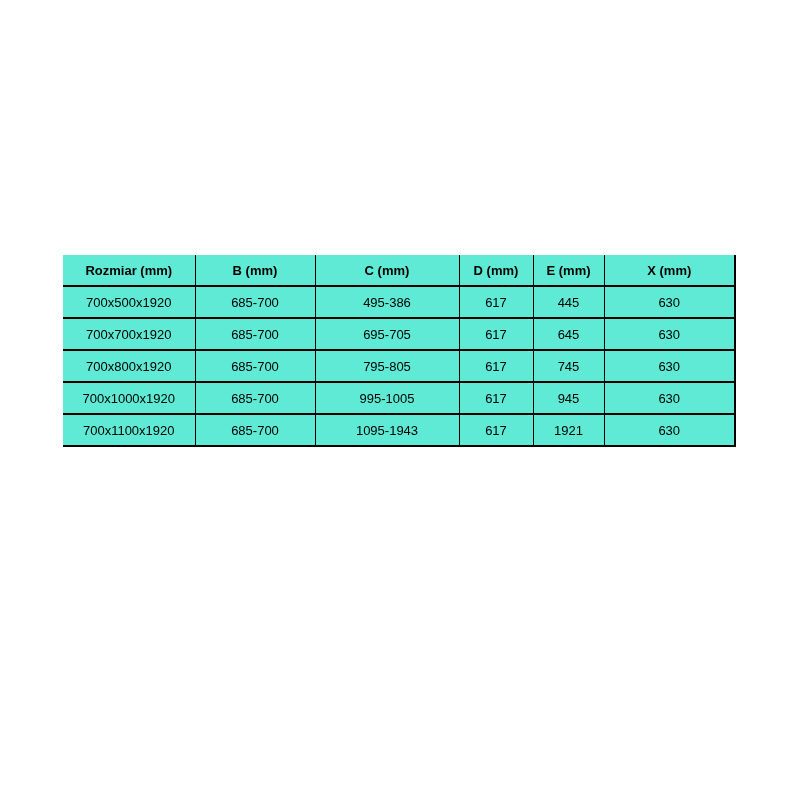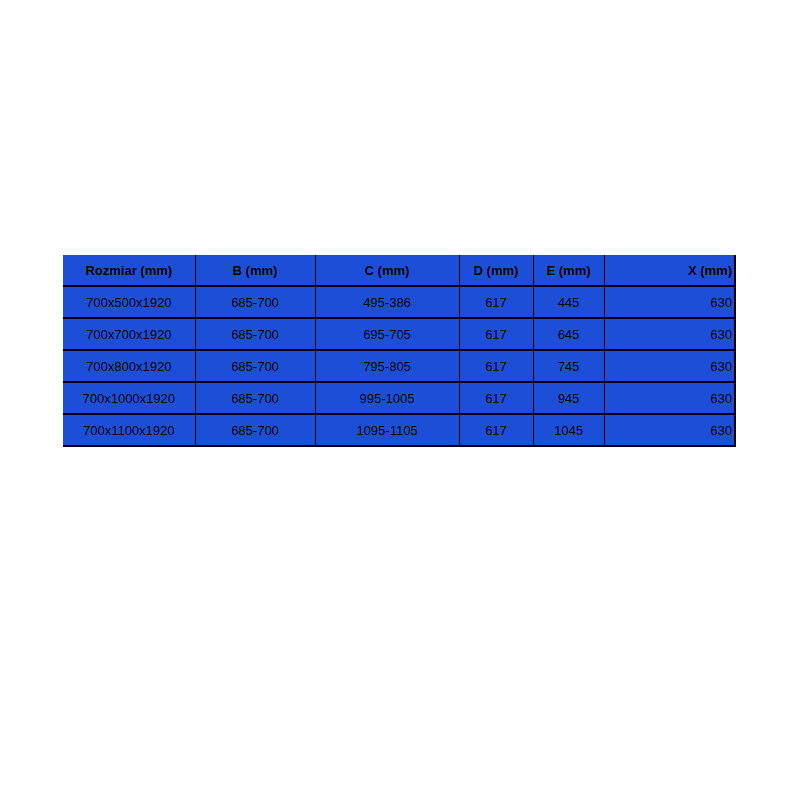--- a/index.html
+++ b/index.html
@@ -15,42 +15,41 @@
     color: #000000;
   }
   .table-wrap {
     position: absolute;
     left: 63px;
     top: 255px;
   }
   table.spec-table {
     border-collapse: collapse;
     table-layout: fixed;
-    background: #1d4ed8;
+    background: #5eead4;
   }
   .spec-table col.c0 { width: 132px; }
   .spec-table col.c1 { width: 120px; }
   .spec-table col.c2 { width: 144px; }
   .spec-table col.c3 { width: 74px; }
   .spec-table col.c4 { width: 71px; }
   .spec-table col.c5 { width: 131px; }
   .spec-table th, .spec-table td {
     border-right: 1px solid #000000;
     border-bottom: 2px solid #000000;
     text-align: center;
     vertical-align: middle;
     padding: 0 2px;
     font-size: 13px;
     height: 30px;
     white-space: nowrap;
     overflow: hidden;
   }
   .spec-table th:last-child, .spec-table td:last-child {
     border-right: 2px solid #000000;
-    text-align: right;
   }
   .spec-table th {
     font-weight: bold;
   }
 </style>
 </head>
 <body>
 
 <div class="table-wrap">
   <table class="spec-table">
@@ -101,20 +100,20 @@
           <td>700x1000x1920</td>
           <td>685-700</td>
           <td>995-1005</td>
           <td>617</td>
           <td>945</td>
           <td>630</td>
         </tr>
         <tr>
           <td>700x1100x1920</td>
           <td>685-700</td>
-          <td>1095-1105</td>
+          <td>1095-1943</td>
           <td>617</td>
-          <td>1045</td>
+          <td>1921</td>
           <td>630</td>
         </tr>
       </tbody>
   </table>
 </div>
 
 </body></html>

